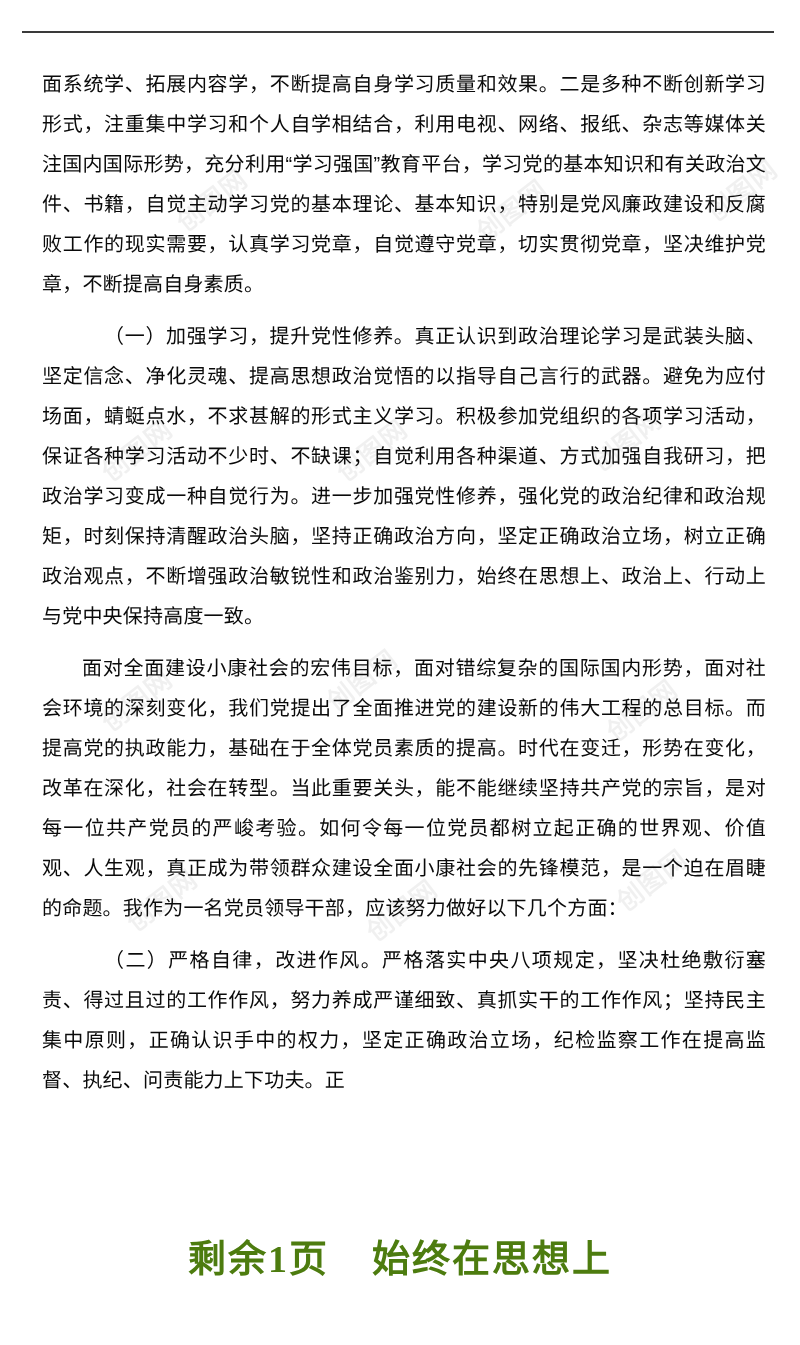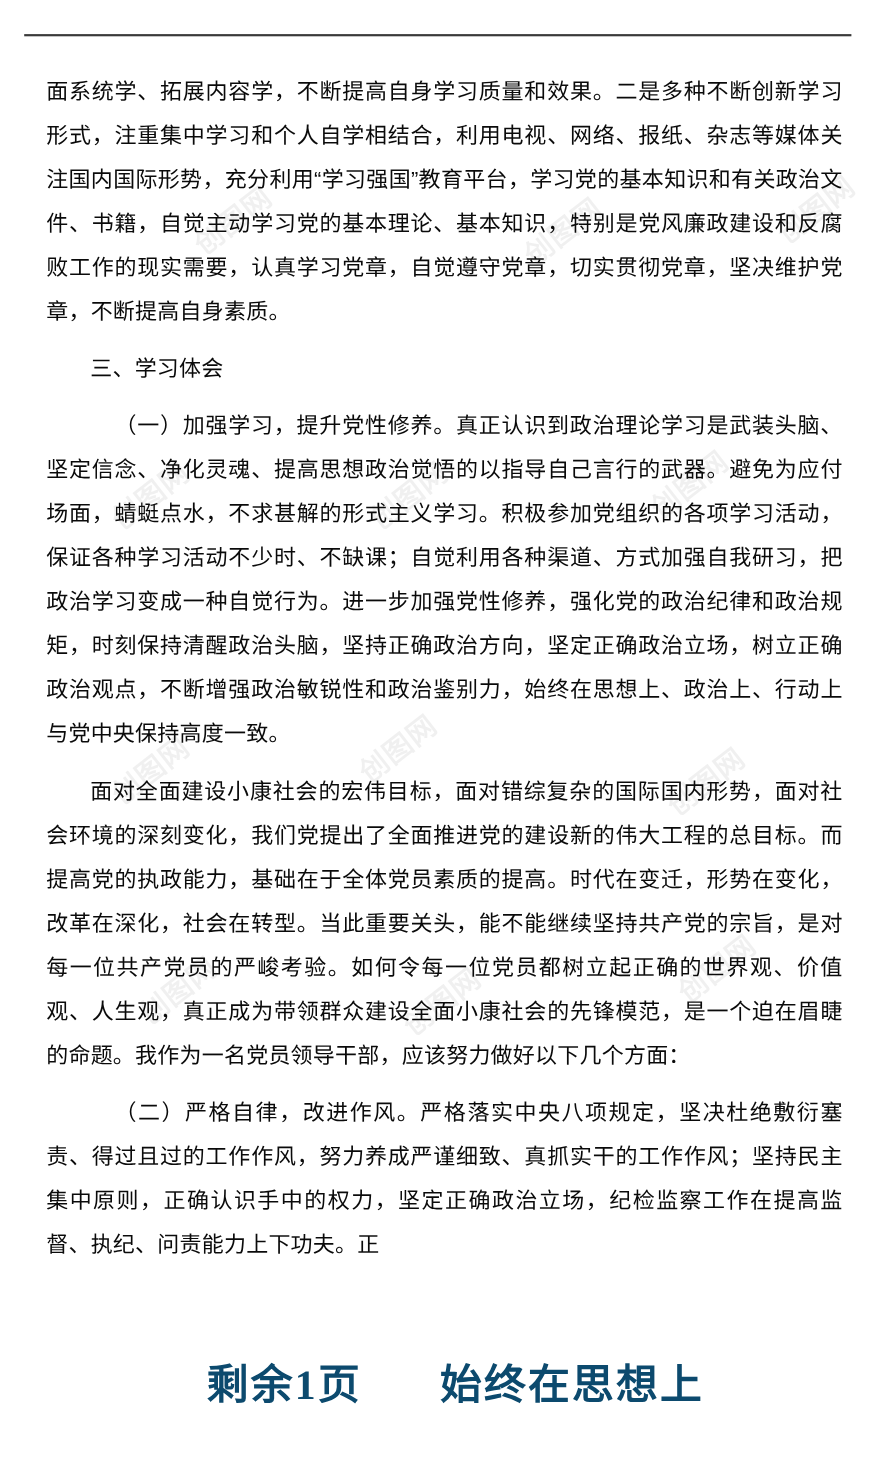--- a/index.html
+++ b/index.html
@@ -86,24 +86,23 @@
     left: 0;
     right: 0;
     top: 1228px;
     text-align: center;
     z-index: 3;
   }
   #footer-promo .promo-text {
     display: inline-block;
     font-size: 38px;
     font-weight: 700;
-    color: #0c4a6e;
+    color: #4d7c0f;
     letter-spacing: 2px;
     font-family: "Liberation Serif", "DejaVu Serif", serif;
-    margin-left: 28px;
   }
   #footer-promo .promo-gap { display: inline-block; width: 34px; }
 </style>
 </head>
 <body>
 
 <div id="page">
 
   <div id="watermark-layer">
     <span class="wm" style="left:95px;  top:430px;">创图网</span>
@@ -117,21 +116,20 @@
     <span class="wm" style="left:610px; top:860px;">创图网</span>
     <span class="wm" style="left:170px; top:180px;">创图网</span>
     <span class="wm" style="left:470px; top:190px;">创图网</span>
     <span class="wm" style="left:700px; top:170px;">创图网</span>
   </div>
 
   <div id="top-rule"></div>
 
   <div id="doc-body">
     <p class="para">面系统学、拓展内容学，不断提高自身学习质量和效果。二是多种不断创新学习形式，注重集中学习和个人自学相结合，利用电视、网络、报纸、杂志等媒体关注国内国际形势，充分利用“学习强国”教育平台，学习党的基本知识和有关政治文件、书籍，自觉主动学习党的基本理论、基本知识，特别是党风廉政建设和反腐败工作的现实需要，认真学习党章，自觉遵守党章，切实贯彻党章，坚决维护党章，不断提高自身素质。</p>
-    <p class="para heading">三、学习体会</p>
     <p class="para indent-3">（一）加强学习，提升党性修养。真正认识到政治理论学习是武装头脑、坚定信念、净化灵魂、提高思想政治觉悟的以指导自己言行的武器。避免为应付场面，蜻蜓点水，不求甚解的形式主义学习。积极参加党组织的各项学习活动，保证各种学习活动不少时、不缺课；自觉利用各种渠道、方式加强自我研习，把政治学习变成一种自觉行为。进一步加强党性修养，强化党的政治纪律和政治规矩，时刻保持清醒政治头脑，坚持正确政治方向，坚定正确政治立场，树立正确政治观点，不断增强政治敏锐性和政治鉴别力，始终在思想上、政治上、行动上与党中央保持高度一致。</p>
     <p class="para indent-2">面对全面建设小康社会的宏伟目标，面对错综复杂的国际国内形势，面对社会环境的深刻变化，我们党提出了全面推进党的建设新的伟大工程的总目标。而提高党的执政能力，基础在于全体党员素质的提高。时代在变迁，形势在变化，改革在深化，社会在转型。当此重要关头，能不能继续坚持共产党的宗旨，是对每一位共产党员的严峻考验。如何令每一位党员都树立起正确的世界观、价值观、人生观，真正成为带领群众建设全面小康社会的先锋模范，是一个迫在眉睫的命题。我作为一名党员领导干部，应该努力做好以下几个方面：</p>
     <p class="para indent-3">（二）严格自律，改进作风。严格落实中央八项规定，坚决杜绝敷衍塞责、得过且过的工作作风，努力养成严谨细致、真抓实干的工作作风；坚持民主集中原则，正确认识手中的权力，坚定正确政治立场，纪检监察工作在提高监督、执纪、问责能力上下功夫。正</p>
   </div>
 
   <div id="footer-promo">
     <span class="promo-text">剩余1页</span>
     <span class="promo-gap"></span>
     <span class="promo-text">始终在思想上</span>
   </div>

